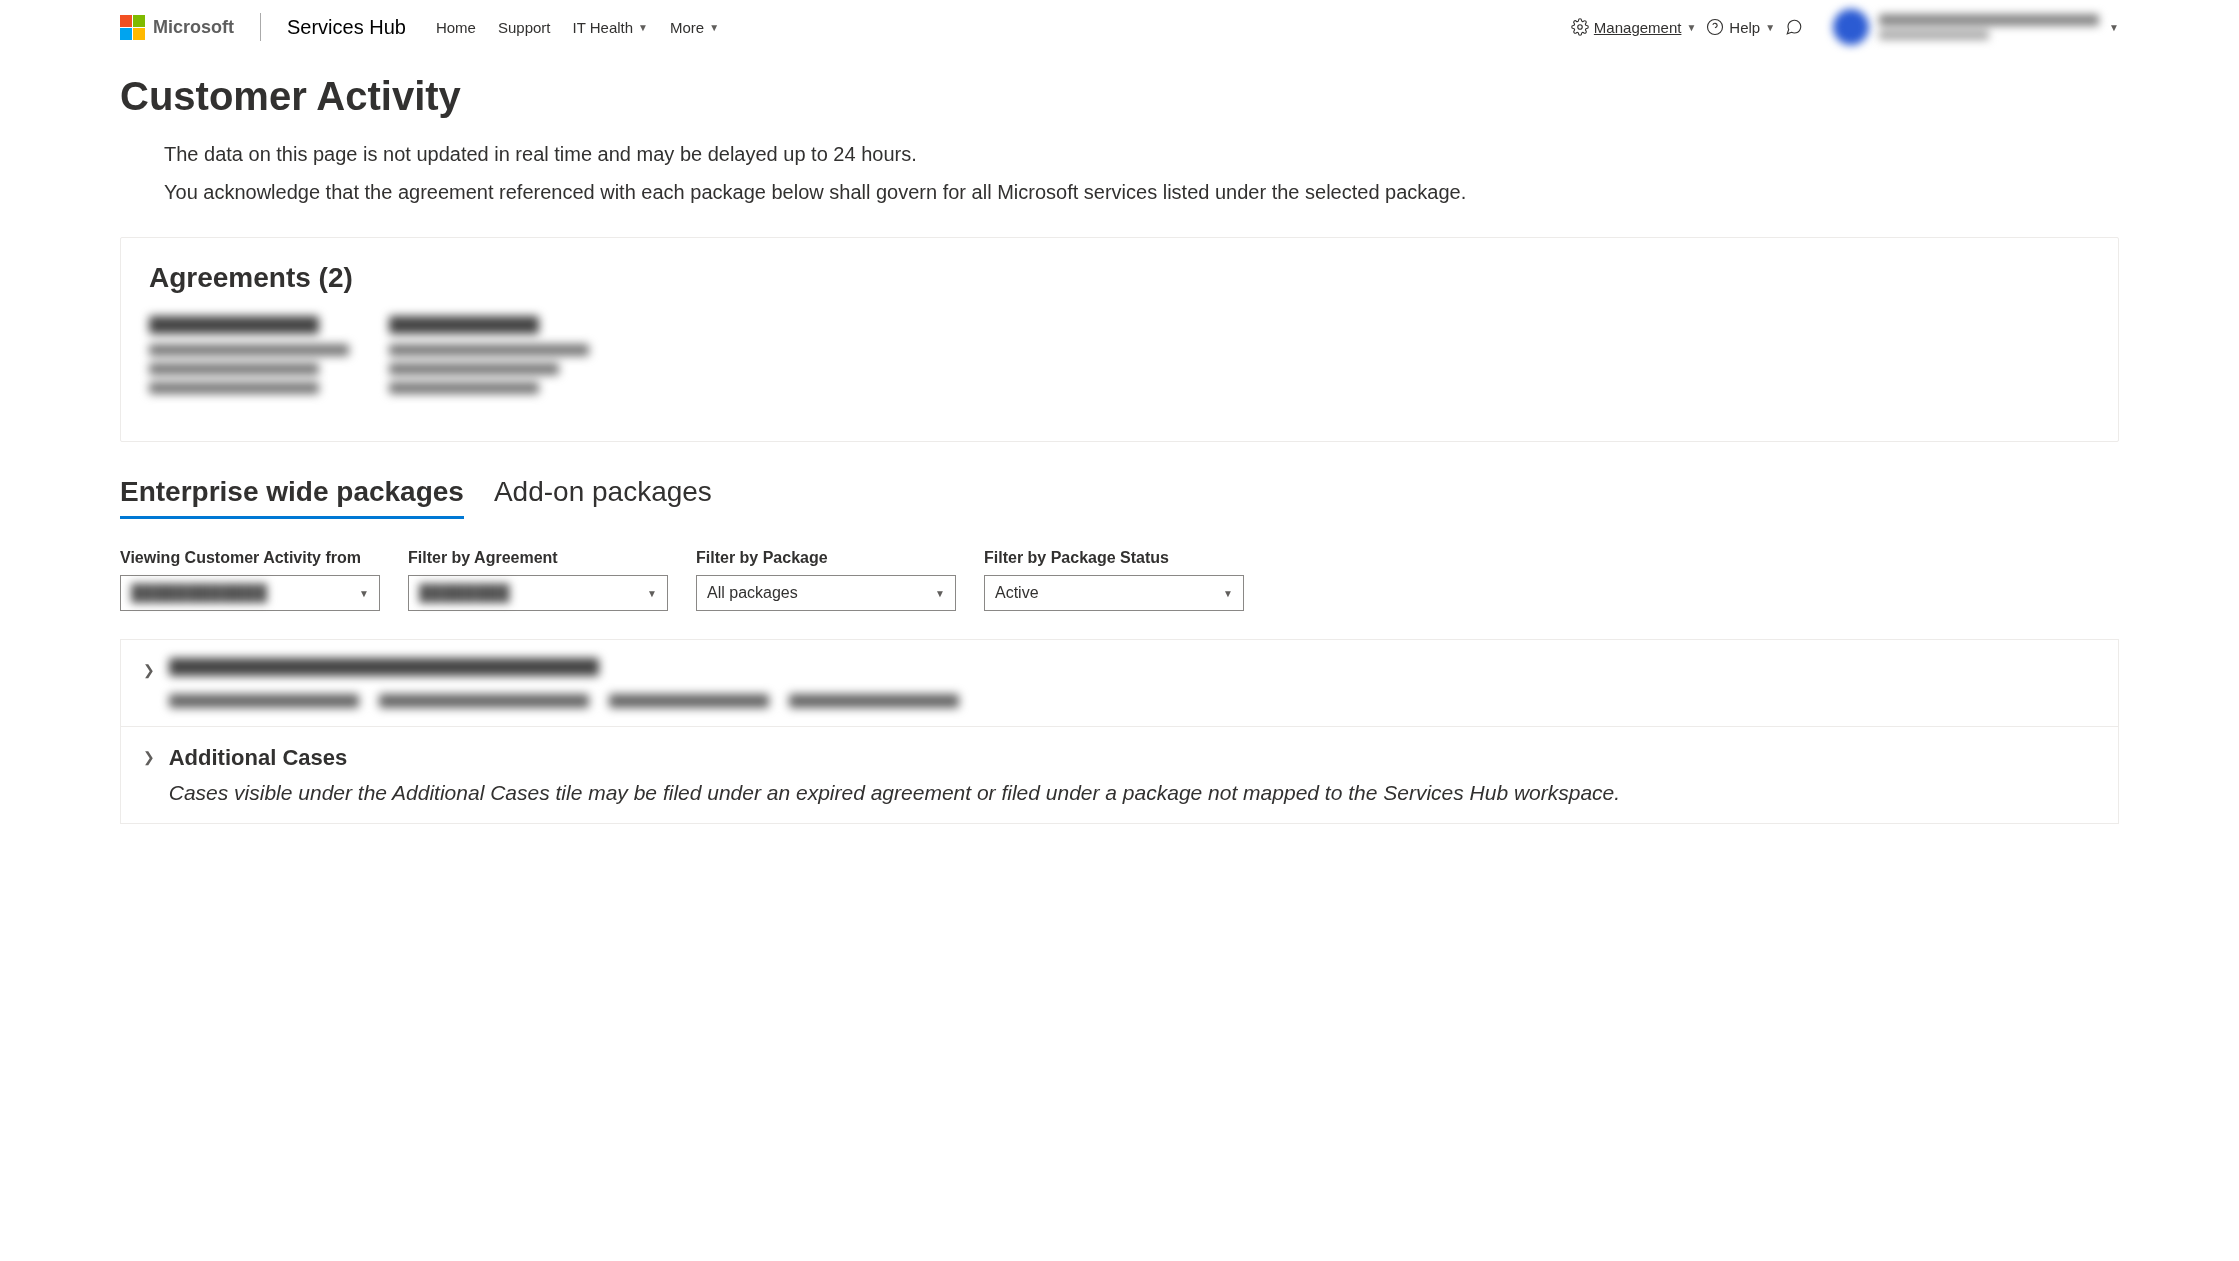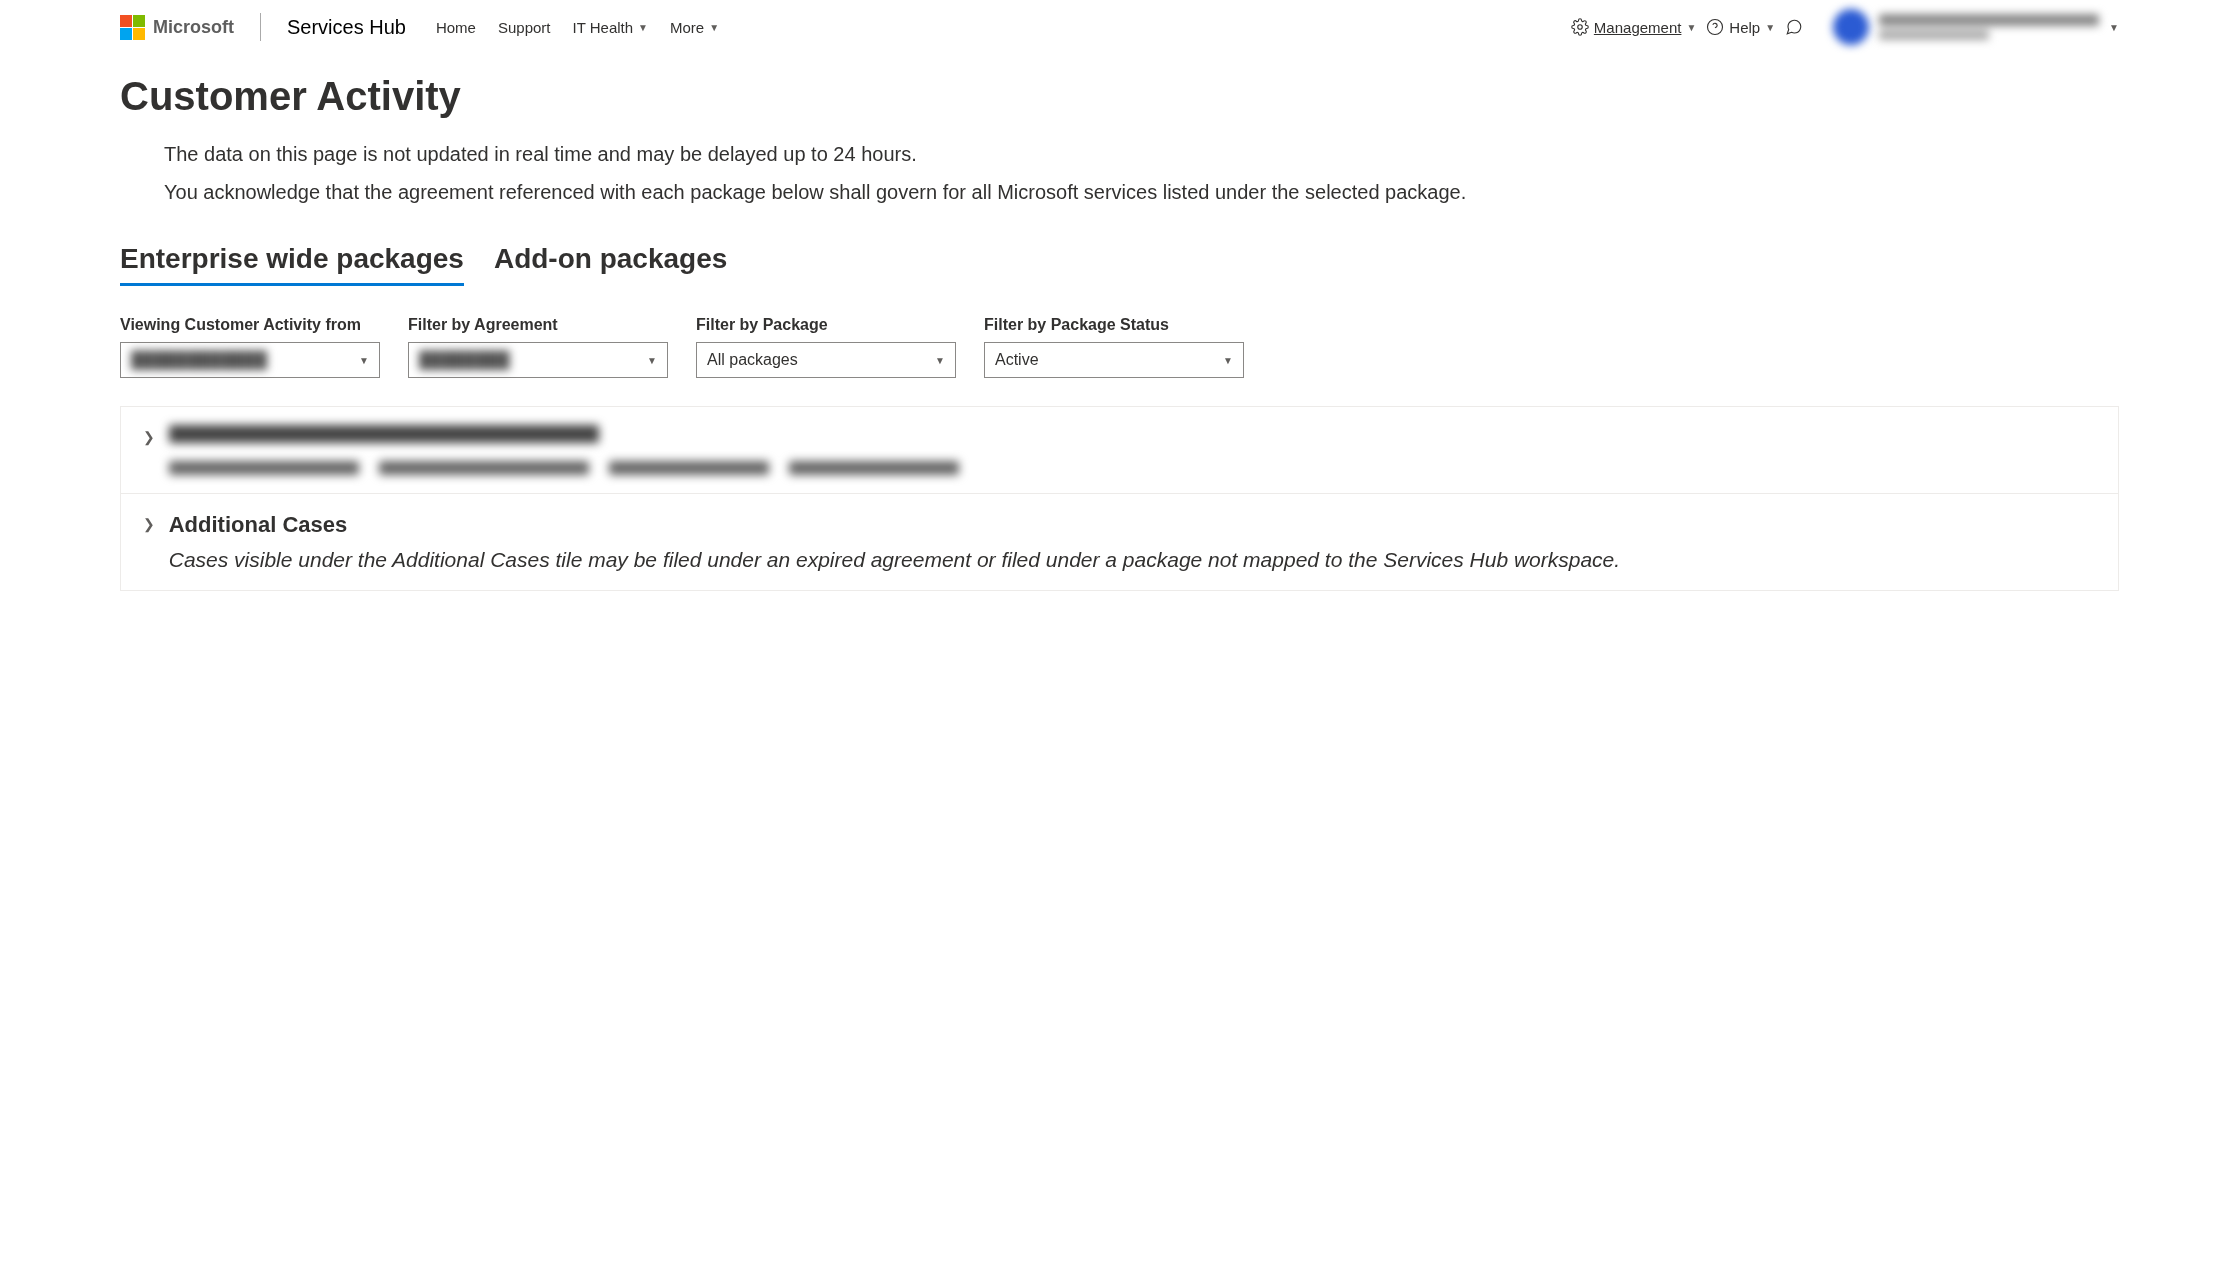--- a/index.html
+++ b/index.html
@@ -37,21 +37,21 @@
     .card-title { font-size: 28px; font-weight: 600; margin-bottom: 22px; }
     .agreements-row { display: flex; gap: 40px; }
     .agreement { filter: blur(5px); }
     .ag-title { width: 170px; height: 18px; background: #444; border-radius: 2px; margin-bottom: 10px; }
     .ag-line { width: 200px; height: 12px; background: #777; border-radius: 2px; margin-bottom: 7px; }
     .ag-line.short { width: 170px; }
     .ag-line.shorter { width: 150px; }
 
     
     .tabs { display: flex; gap: 30px; margin-top: 34px; border-bottom: none; }
-    .tab { font-size: 28px; font-weight: 700; padding-bottom: 8px; cursor: pointer; color: #323130; }
+    .tab { font-size: 28px; font-weight: 400; padding-bottom: 8px; cursor: pointer; color: #323130; }
     .tab.active { font-weight: 600; border-bottom: 3px solid #0078d4; }
 
     
     .filters { display: flex; gap: 28px; margin-top: 30px; flex-wrap: wrap; }
     .filter { display: flex; flex-direction: column; width: 260px; }
     .filter-label { font-size: 16px; font-weight: 600; margin-bottom: 8px; }
     .select { border: 1px solid #8a8886; height: 36px; display: flex; align-items: center; justify-content: space-between; padding: 0 10px; font-size: 16px; background: #fff; cursor: pointer; }
     .select .sel-val.blurred { filter: blur(4px); color:#555; }
     
     
@@ -142,20 +142,37 @@
       <span class="chev">▼</span>
     </div>
   </div>
 </div>
 
 <div class="page">
   <h1 class="page-title">Customer Activity</h1>
   <p class="desc">The data on this page is not updated in real time and may be delayed up to 24 hours.</p>
   <p class="desc">You acknowledge that the agreement referenced with each package below shall govern for all Microsoft services listed under the selected package.</p>
 
+  <div class="card">
+    <div class="card-title">Agreements (2)</div>
+    <div class="agreements-row">
+      <div class="agreement">
+        <div class="ag-title"></div>
+          <div class="ag-line"></div>
+          <div class="ag-line short"></div>
+          <div class="ag-line short"></div>
+      </div>
+      <div class="agreement">
+        <div class="ag-title" style="width:150px"></div>
+          <div class="ag-line"></div>
+          <div class="ag-line short"></div>
+          <div class="ag-line shorter"></div>
+      </div>
+    </div>
+  </div>
 
   <div class="tabs">
     <div class="tab active">Enterprise wide packages</div>
     <div class="tab">Add-on packages</div>
   </div>
 
   <div class="filters">
     <div class="filter">
       <div class="filter-label">Viewing Customer Activity from</div>
       <div class="select">

